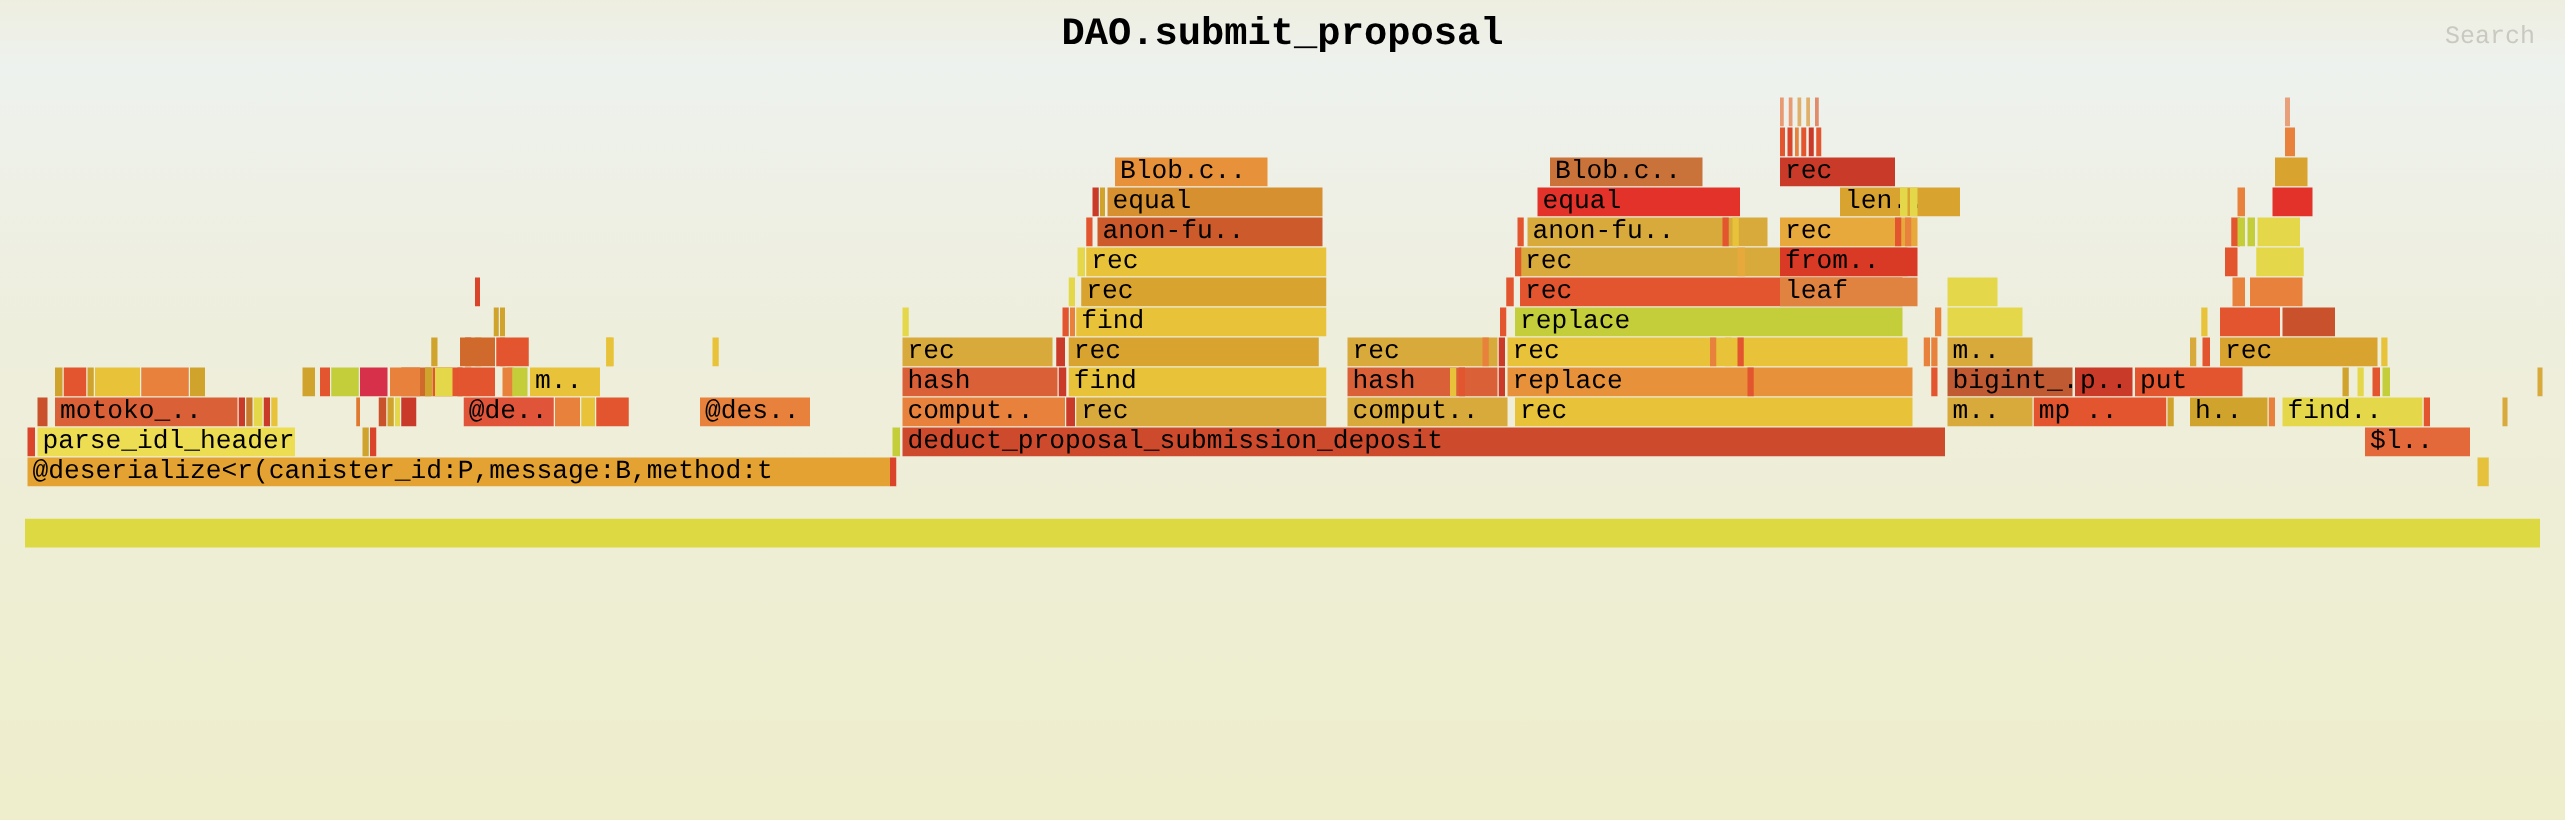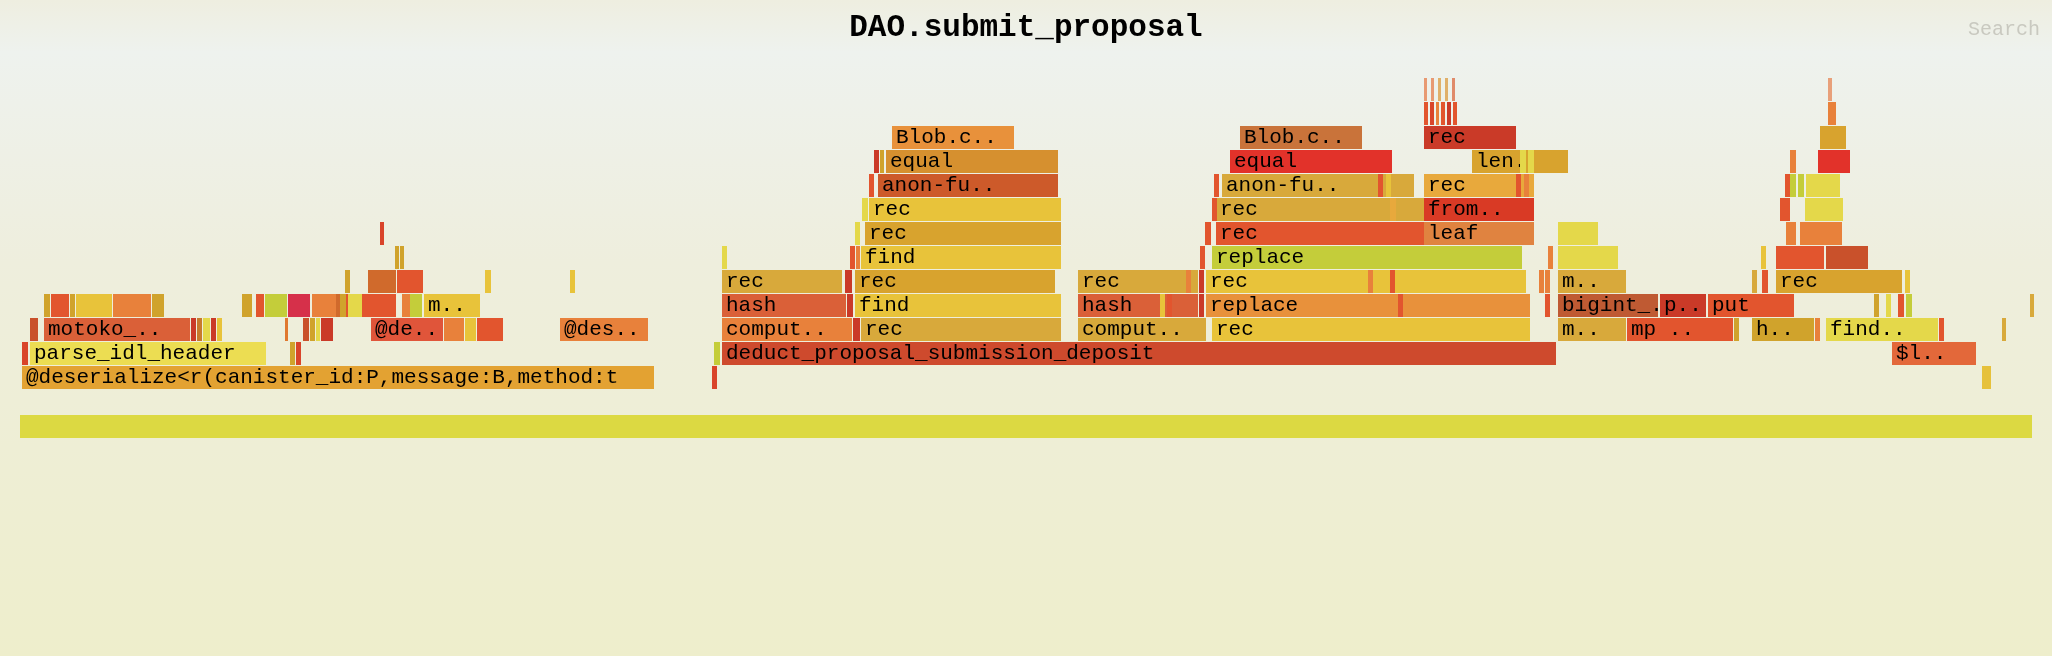--- a/index.html
+++ b/index.html
@@ -26,21 +26,21 @@
     text-align: center;
     font-size: 31px;
     font-weight: bold;
     color: #000000;
     letter-spacing: 0px;
     font-family: "Liberation Mono", "DejaVu Sans Mono", monospace;
   }
   #search {
     position: absolute;
     top: 18px;
-    right: 12px;
+    right: 24px;
     font-size: 20px;
     color: #c9c9c0;
     font-family: "Liberation Mono", "DejaVu Sans Mono", monospace;
   }
   #details {
     position: absolute;
     left: 14px;
     bottom: 8px;
     font-size: 18px;
     color: #333333;
@@ -71,25 +71,25 @@
 <body>
 
 <div id="app">
 
   <div id="title">DAO.submit_proposal</div>
 
   <div id="search">Search</div>
 
   <div id="frames">
       <div class="frame nolabel" style="left: 20px; top: 415px; width: 2012px; height: 23px; background: rgb(220, 217, 66);"></div>
-      <div class="frame" style="left: 22px; top: 366px; width: 632px; height: 23px; background: rgb(227, 162, 50);">@deserialize&lt;r(canister_id:P,message:B,method:t</div>
+      <div class="frame" style="left: 22px; top: 366px; width: 690px; height: 23px; background: rgb(227, 162, 50);">@deserialize&lt;r(canister_id:P,message:B,method:t</div>
       <div class="frame nolabel" style="left: 712px; top: 366px; width: 5px; height: 23px; background: rgb(217, 68, 42);"></div>
       <div class="frame nolabel" style="left: 1982px; top: 366px; width: 9px; height: 23px; background: rgb(230, 193, 59);"></div>
       <div class="frame nolabel" style="left: 22px; top: 342px; width: 6px; height: 23px; background: rgb(217, 68, 42);"></div>
-      <div class="frame" style="left: 30px; top: 342px; width: 236px; height: 23px; background: rgb(236, 221, 82);">parse_idl_header</div>
+      <div class="frame" style="left: 30px; top: 342px; width: 206px; height: 23px; background: rgb(236, 221, 82);">parse_idl_header</div>
       <div class="frame nolabel" style="left: 290px; top: 342px; width: 5px; height: 23px; background: rgb(208, 163, 44);"></div>
       <div class="frame nolabel" style="left: 296px; top: 342px; width: 5px; height: 23px; background: rgb(217, 68, 42);"></div>
       <div class="frame nolabel" style="left: 714px; top: 342px; width: 6px; height: 23px; background: rgb(196, 205, 58);"></div>
       <div class="frame" style="left: 722px; top: 342px; width: 834px; height: 23px; background: rgb(206, 74, 45);">deduct_proposal_submission_deposit</div>
       <div class="frame" style="left: 1892px; top: 342px; width: 84px; height: 23px; background: rgb(227, 104, 58);">$l..</div>
       <div class="frame nolabel" style="left: 30px; top: 318px; width: 8px; height: 23px; background: rgb(201, 81, 43);"></div>
       <div class="frame" style="left: 44px; top: 318px; width: 146px; height: 23px; background: rgb(218, 96, 56);">motoko_..</div>
       <div class="frame nolabel" style="left: 191px; top: 318px; width: 5px; height: 23px; background: rgb(202, 58, 40);"></div>
       <div class="frame nolabel" style="left: 197px; top: 318px; width: 5px; height: 23px; background: rgb(199, 122, 44);"></div>
       <div class="frame nolabel" style="left: 203px; top: 318px; width: 7px; height: 23px; background: rgb(228, 216, 74);"></div>

